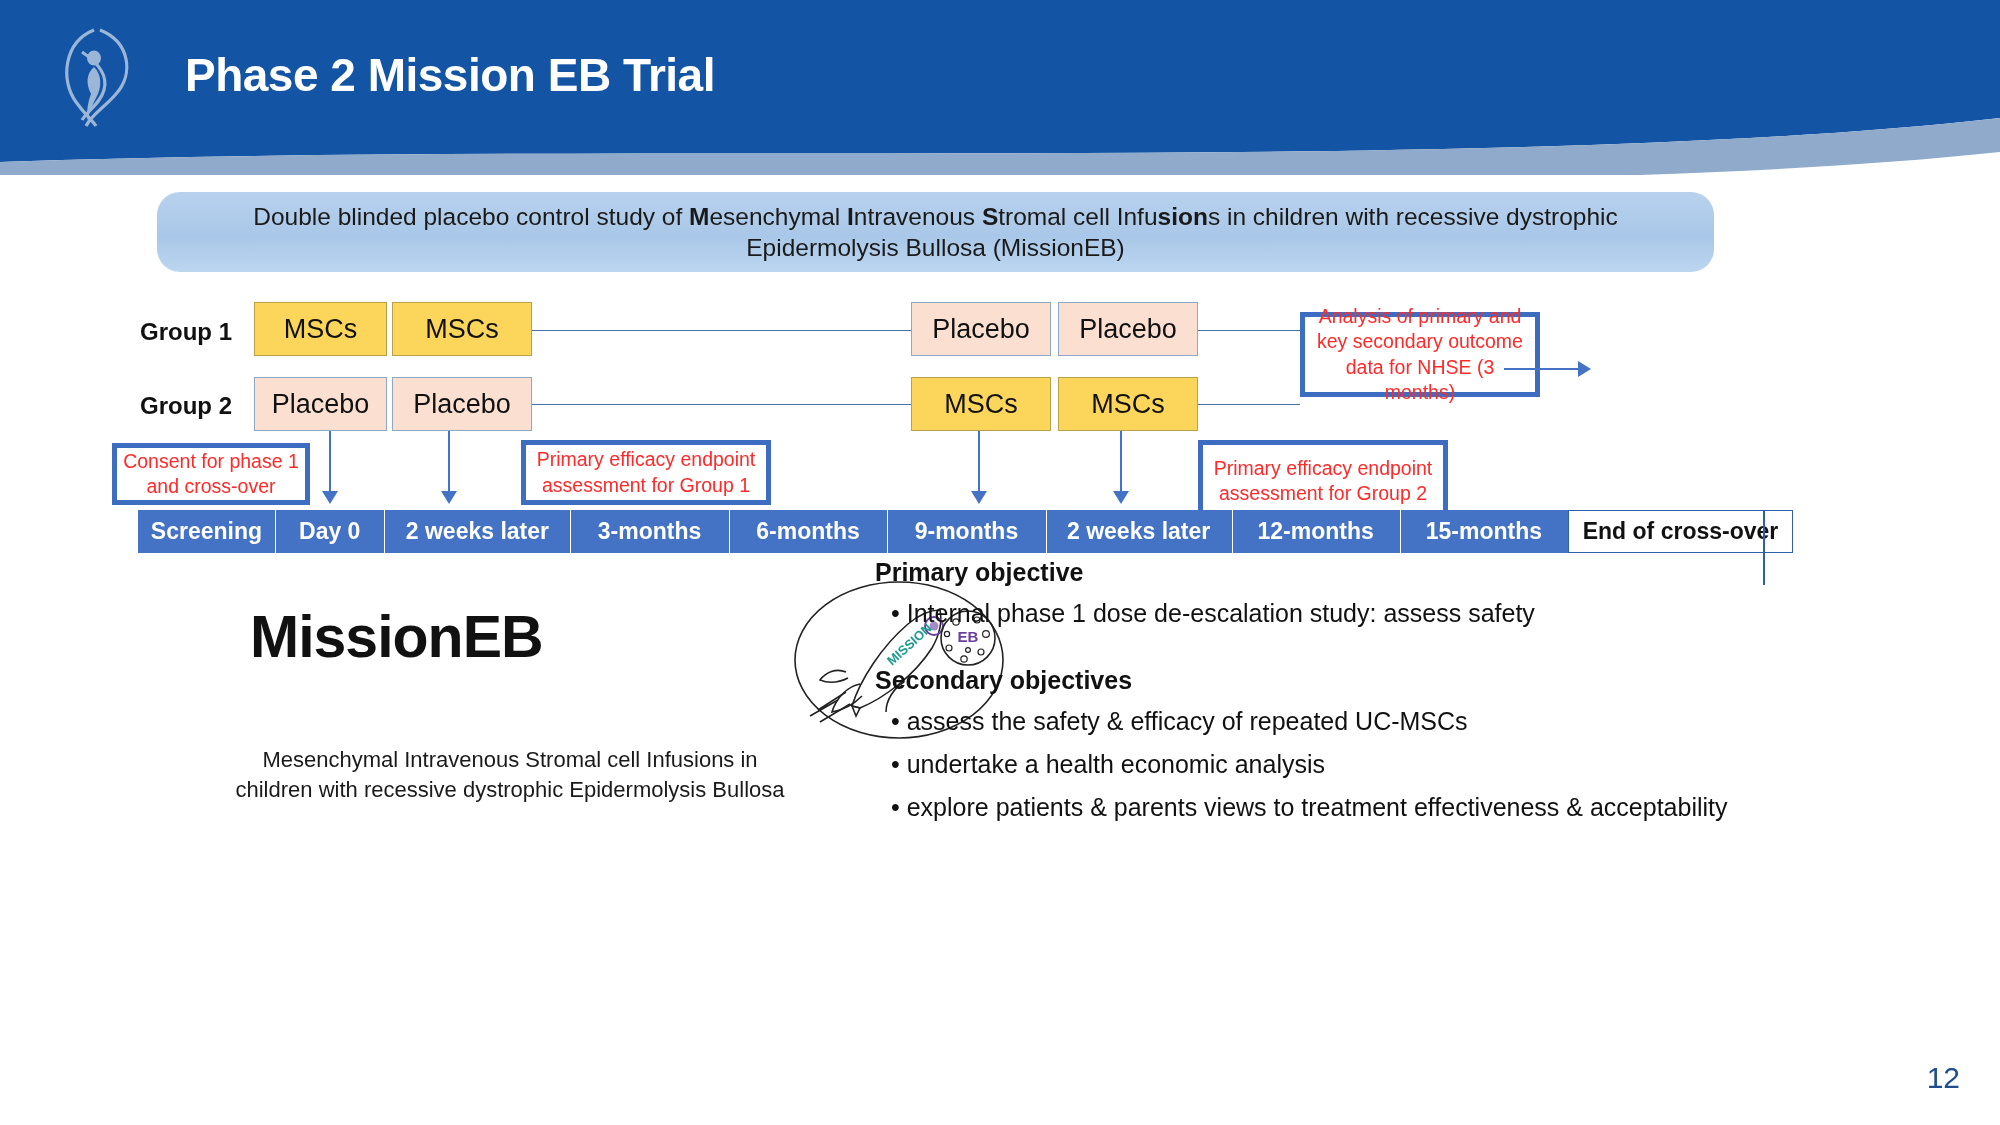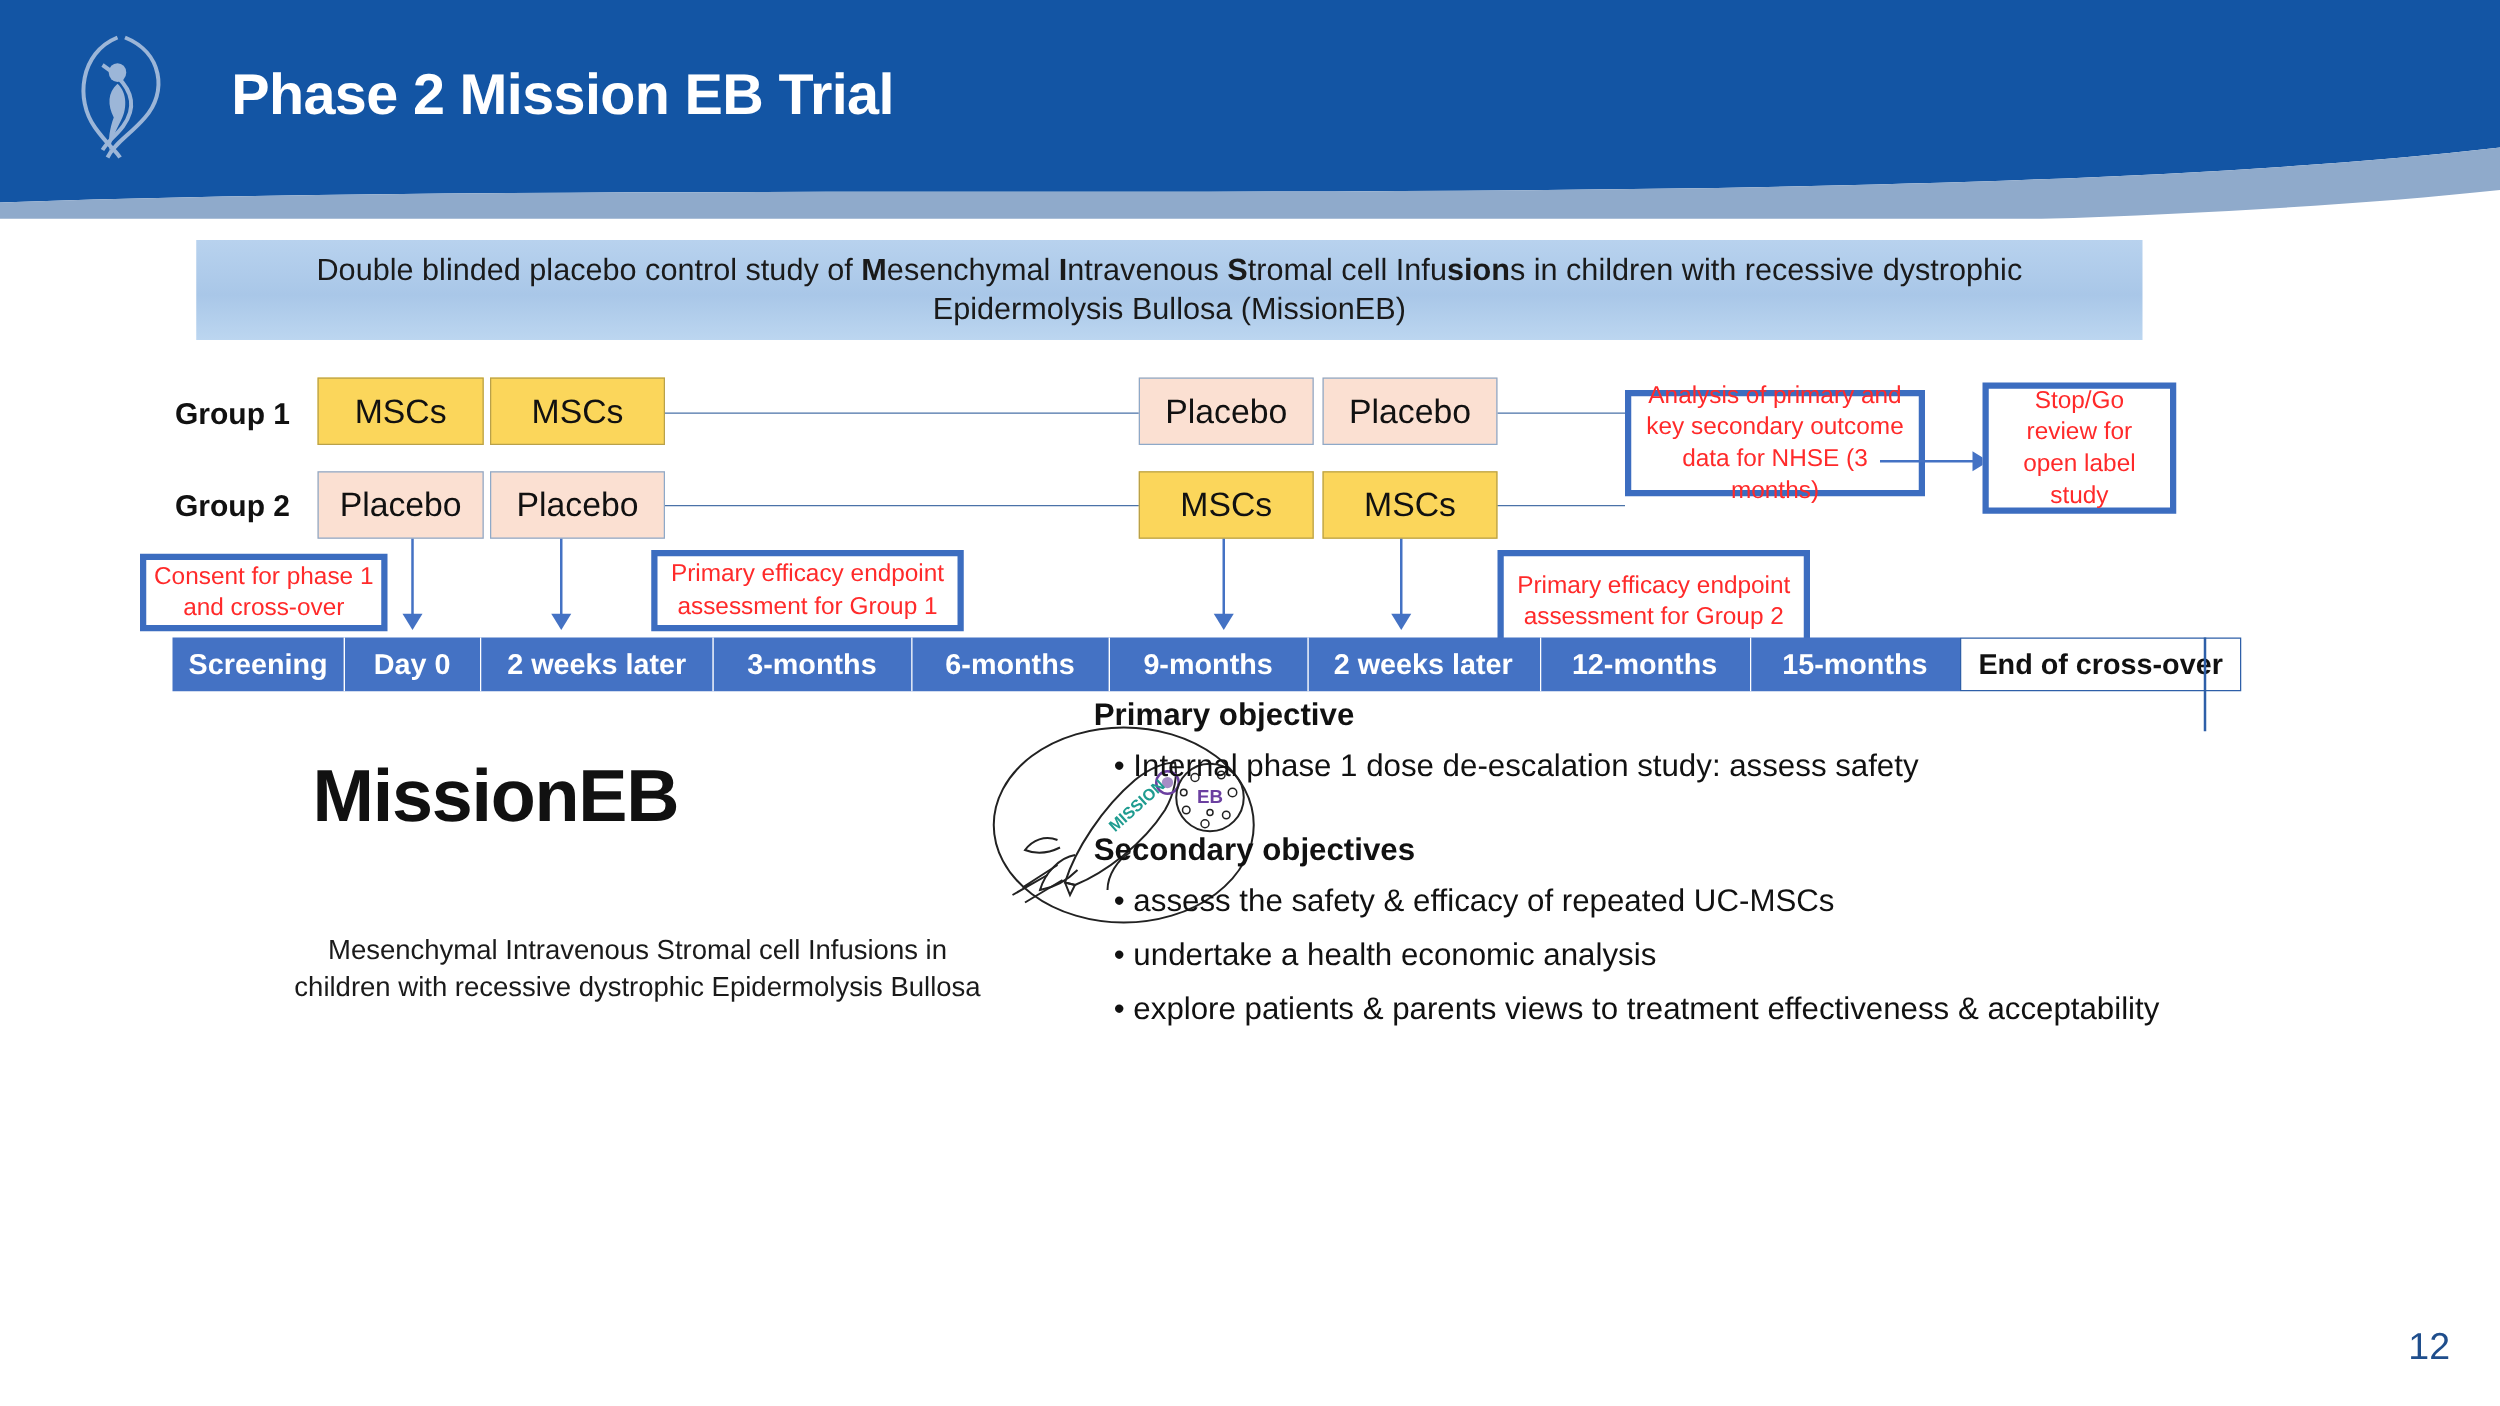--- a/index.html
+++ b/index.html
@@ -16,21 +16,21 @@
     font-size:46px;font-weight:bold;color:#ffffff;letter-spacing:-0.5px;
     font-family:"Liberation Sans", sans-serif;white-space:nowrap;
   }
   #header-logo{position:absolute;left:42px;top:22px;width:110px;height:110px;}
 
   
   #subtitle-box{
     position:absolute;left:157px;top:192px;width:1557px;height:80px;
     background:linear-gradient(180deg,#b8d2ee 0%,#a9c7e8 55%,#bcd6f0 100%);
     display:flex;align-items:center;justify-content:center;text-align:center;
-    box-sizing:border-box;padding:4px 26px;
+    box-sizing:border-box;padding:4px 26px;border-radius:23px;
   }
   #subtitle-text{font-size:24.5px;color:#1a1a1a;line-height:1.28;}
   #subtitle-text b{font-weight:bold;}
 
   
   #diagram{position:absolute;left:0;top:0;width:2000px;height:580px;}
   .grp-label{
     position:absolute;font-size:24px;font-weight:bold;color:#111;white-space:nowrap;
   }
   .tbox{
@@ -145,21 +145,20 @@
   <div class="vline" style="left:978px;top:431px;height:62px;"></div>
   <div class="varrow" style="left:971px;top:491px;"></div>
 
   <div class="vline" style="left:1120px;top:431px;height:62px;"></div>
   <div class="varrow" style="left:1113px;top:491px;"></div>
 
   <div class="redbox" style="left:1300px;top:312px;width:240px;height:85px;">Analysis of primary and key secondary outcome data for NHSE (3 months)</div>
   <div class="hline" style="left:1504px;top:368px;width:80px;background:#4472C4;height:2px;"></div>
   <div class="harrow" style="left:1578px;top:361px;"></div>
 
-  <div class="redbox" style="left:1586px;top:306px;width:155px;height:105px;">Stop/Go review for open label study</div>
 
   <div class="redbox" style="left:112px;top:443px;width:198px;height:62px;">Consent for phase 1 and cross-over</div>
 
   <div class="redbox" style="left:521px;top:440px;width:250px;height:65px;">Primary efficacy endpoint assessment for Group 1</div>
 
   <div class="redbox" style="left:1198px;top:440px;width:250px;height:82px;">Primary efficacy endpoint assessment for Group 2</div>
 
   <div id="timeline">
       <div class="tl-cell" style="width: 140px;">Screening</div>
       <div class="tl-cell sep" style="width: 112px;">Day 0</div>

